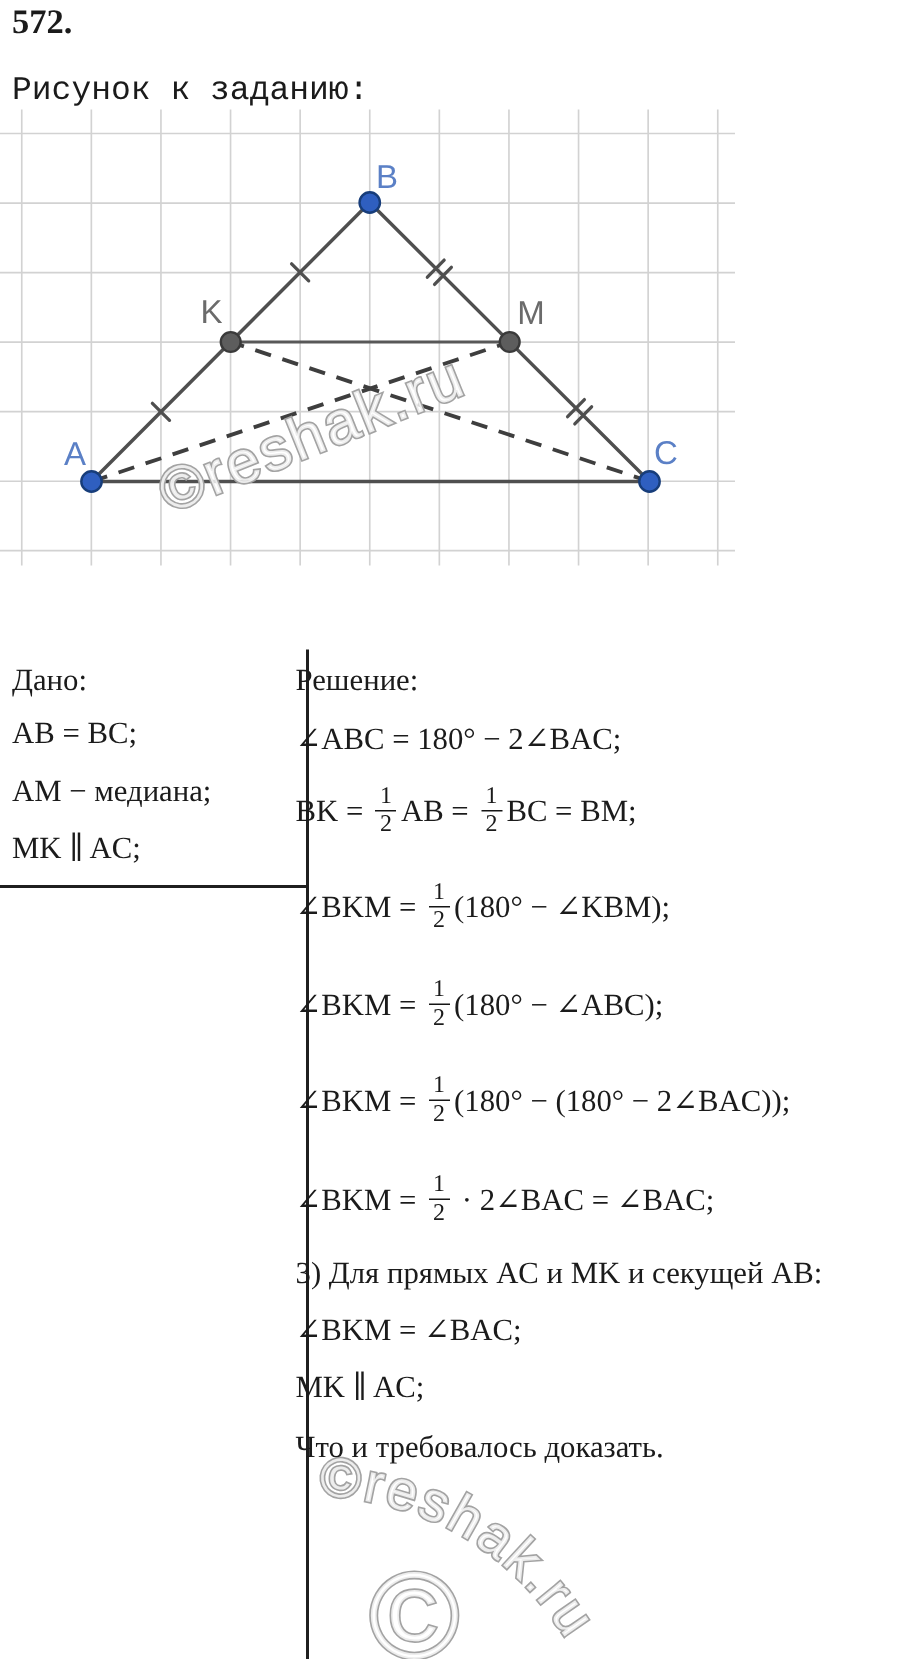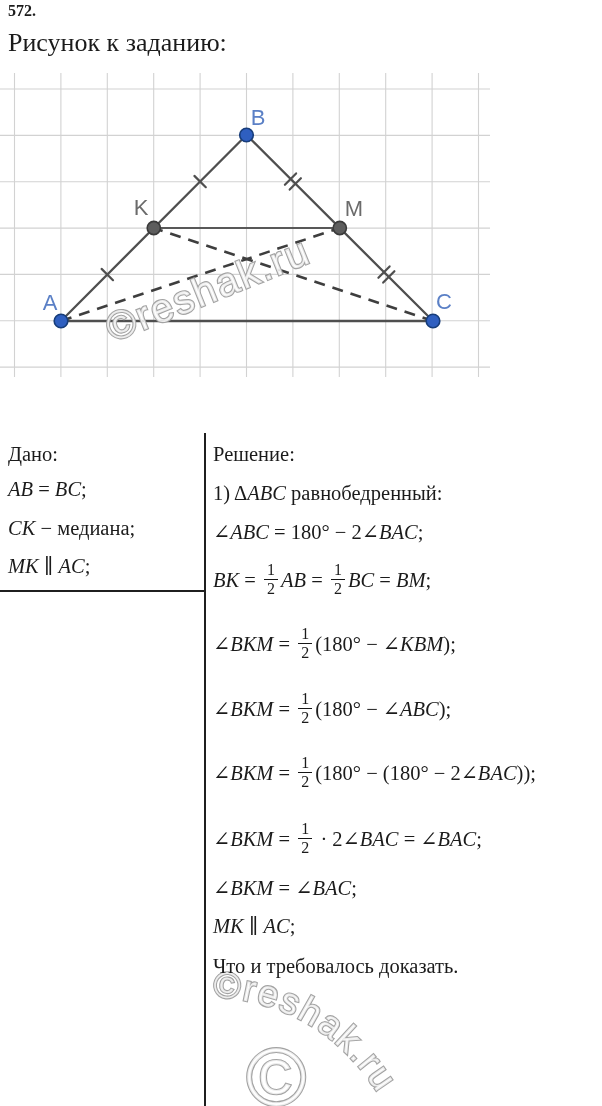--- a/index.html
+++ b/index.html
@@ -3,42 +3,42 @@
 <meta charset="utf-8">
 <style>
   html,body{margin:0;padding:0;}
   body{
     width:602px;height:1106px;background:#ffffff;position:relative;
     font-family:"Liberation Serif","DejaVu Serif","DejaVu Sans",serif;
     color:#1b1b1b;overflow:hidden;
   }
   .abs{position:absolute;}
   
-  .prob-number{left:8px;top:2px;font-size:16px;font-weight:bold;}
-  .fig-caption{left:8px;top:28px;font-size:26px;}
+  .prob-number{left:8px;top:2px;font-size:23px;font-weight:bold;}
+  .fig-caption{left:8px;top:48px;font-size:22px;font-family:Liberation Mono, monospace;}
   
   #figure{left:0;top:0;}
   .wm-text{
     fill:rgba(255,255,255,0.8);
     stroke:#a3a3a3;stroke-width:2.2px;
     paint-order:stroke fill;
     font-family:"Liberation Sans","DejaVu Sans",sans-serif;
     letter-spacing:2px;
   }
   .pt-label{font-family:"Liberation Sans","DejaVu Sans",sans-serif;font-size:22px;}
   .pt-label.blue{fill:#5b80c6;}
   .pt-label.gray{fill:#6b6b6b;}
   
   .vdivider{left:203.5px;top:433px;width:2px;height:673px;background:#1f1f1f;}
   .hseparator{left:0;top:590px;width:205px;height:2px;background:#1f1f1f;}
   .col{position:absolute;}
   #given-col{left:8px;top:441px;width:194px;}
-  #solution-col{left:213px;top:441px;width:388px;}
+  #solution-col{left:197px;top:441px;width:388px;}
   .tline{font-size:20.5px;line-height:26px;box-sizing:border-box;white-space:nowrap;}
-  .mi{font-style:italic;}
+  .mi{}
   .tx{font-style:normal;}
   .frac{
     display:inline-flex;flex-direction:column;align-items:center;
     vertical-align:middle;font-size:16px;line-height:1.15;
     margin:0 3px;position:relative;top:-2px;font-style:normal;
   }
   .frac .den{border-top:1.6px solid #151515;padding:0 3px;}
   .frac .num{padding:0 3px;}
   
   #wm-bottom{left:190px;top:945px;z-index:1;}
@@ -122,27 +122,26 @@
   </defs>
   <text class="wm-text" font-size="37">
     <textPath href="#wmpath">©reshak.ru</textPath>
   </text>
   <text class="wm-text" x="56" y="160" font-size="82">©</text>
 </svg>
 
 <div id="given-col" class="col">
   <div class="tline" style="height:35px"><span class="tx">Дано:</span></div>
   <div class="tline" style="height:39px"><span class="mi">AB</span><span class="tx"> = </span><span class="mi">BC</span><span class="tx">;</span></div>
-  <div class="tline" style="height:38px"><span class="mi">CK</span><span class="tx"> − медиана;</span></div>
+  <div class="tline" style="height:38px"><span class="mi">AM</span><span class="tx"> − медиана;</span></div>
   <div class="tline" style="height:40px"><span class="mi">MK</span><span class="tx"> ∥ </span><span class="mi">AC</span><span class="tx">;</span></div>
 </div>
 
 <div id="solution-col" class="col">
   <div class="tline" style="height:39px"><span class="tx">Решение:</span></div>
-  <div class="tline" style="height:39px"><span class="tx">1) Δ</span><span class="mi">ABC</span><span class="tx"> равнобедренный:</span></div>
   <div class="tline" style="height:38px"><span class="mi">∠ABC</span><span class="tx"> = 180° − 2</span><span class="mi">∠BAC</span><span class="tx">;</span></div>
   <div class="tline" style="height:61px;padding-top:6px"><span class="mi">BK</span><span class="tx"> = </span><span class="frac">
         <span class="num">1</span>
         <span class="den">2</span>
       </span><span class="mi">AB</span><span class="tx"> = </span><span class="frac">
         <span class="num">1</span>
         <span class="den">2</span>
       </span><span class="mi">BC</span><span class="tx"> = </span><span class="mi">BM</span><span class="tx">;</span></div>
   <div class="tline" style="height:64px;padding-top:9px"><span class="mi">∠BKM</span><span class="tx"> = </span><span class="frac">
         <span class="num">1</span>
@@ -153,16 +152,17 @@
         <span class="den">2</span>
       </span><span class="tx">(180° − </span><span class="mi">∠ABC</span><span class="tx">);</span></div>
   <div class="tline" style="height:63px;padding-top:10px"><span class="mi">∠BKM</span><span class="tx"> = </span><span class="frac">
         <span class="num">1</span>
         <span class="den">2</span>
       </span><span class="tx">(180° − (180° − 2</span><span class="mi">∠BAC</span><span class="tx">));</span></div>
   <div class="tline" style="height:66px;padding-top:13px"><span class="mi">∠BKM</span><span class="tx"> = </span><span class="frac">
         <span class="num">1</span>
         <span class="den">2</span>
       </span><span class="tx"> · 2</span><span class="mi">∠BAC</span><span class="tx"> = </span><span class="mi">∠BAC</span><span class="tx">;</span></div>
+  <div class="tline" style="height:38px"><span class="tx">3) Для прямых </span><span class="mi">AC</span><span class="tx"> и </span><span class="mi">MK</span><span class="tx"> и секущей </span><span class="mi">AB</span><span class="tx">:</span></div>
   <div class="tline" style="height:38px"><span class="mi">∠BKM</span><span class="tx"> = </span><span class="mi">∠BAC</span><span class="tx">;</span></div>
   <div class="tline" style="height:40px"><span class="mi">MK</span><span class="tx"> ∥ </span><span class="mi">AC</span><span class="tx">;</span></div>
   <div class="tline"><span class="tx">Что и требовалось доказать.</span></div>
 </div>
 
 </body></html>

